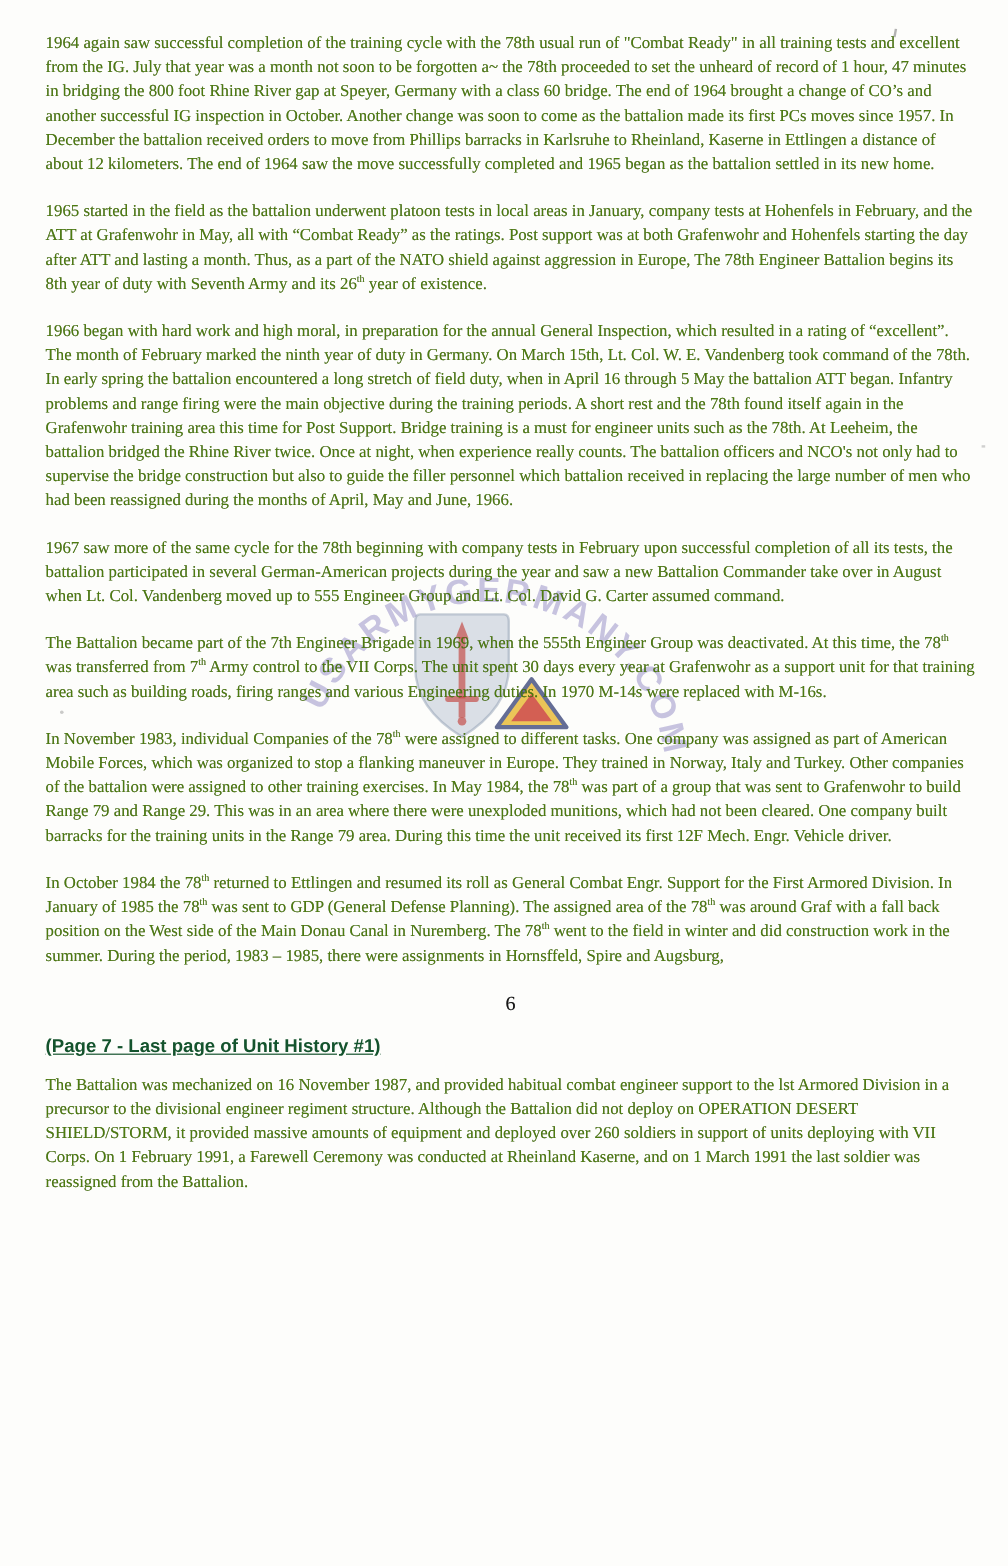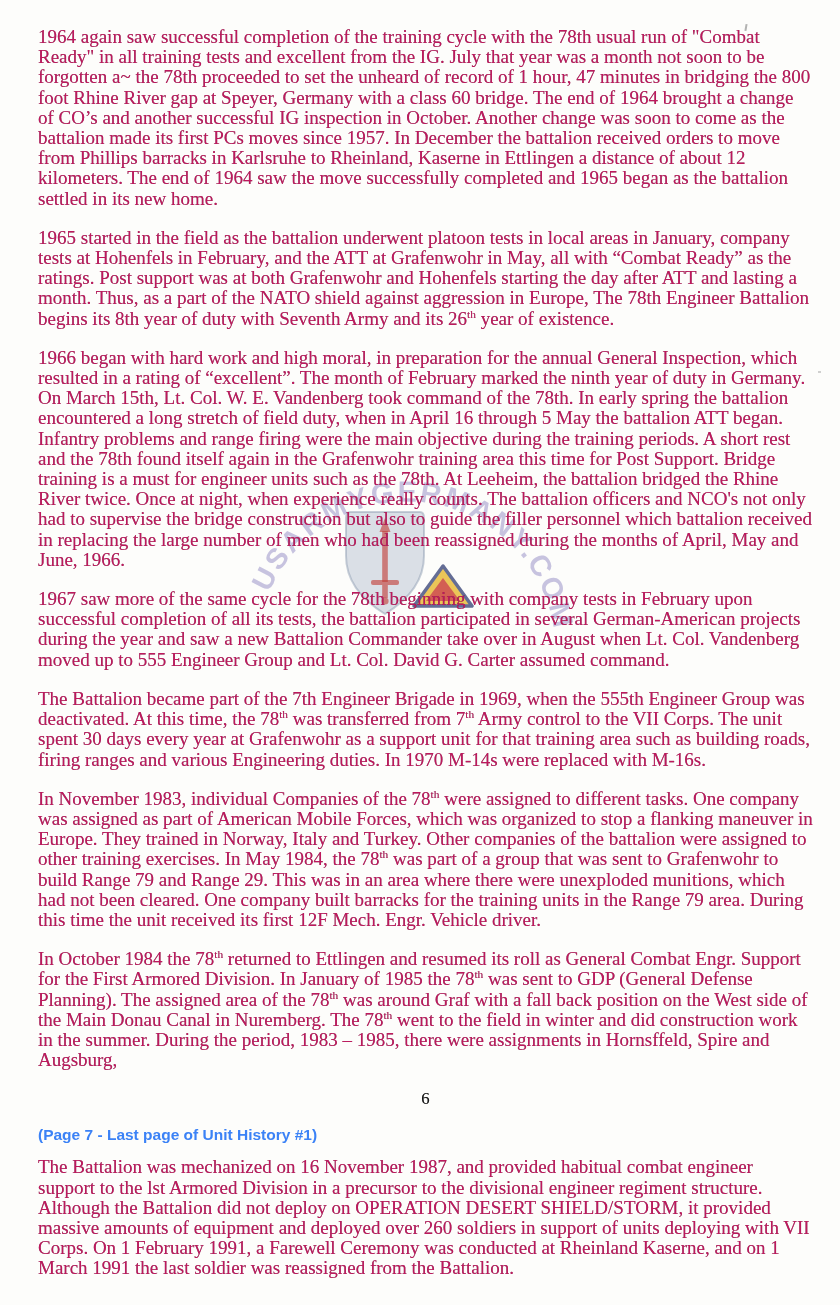--- a/index.html
+++ b/index.html
@@ -11,40 +11,41 @@
     overflow:hidden;
     font-family:"Liberation Serif", serif;
   }
   .content {
     position:relative;
     z-index:1;
     padding:27px 27px 0 38px;
   }
   p.body-par {
     margin:0 0 19px 0;
-    font-size:19px;
+    font-size:14px;
     line-height:20.2px;
-    color:#be185d;
+    color:#4d7c0f;
     text-align:left;
     text-shadow:0 0 0.4px rgba(0,0,0,0.45);
   }
   p.body-par sup { font-size:0.6em; line-height:0; }
   .page-number {
     text-align:center;
     font-size:16.8px;
     color:#171717;
     margin:2px 0 17px 0;
     text-shadow:0 0 0.4px rgba(0,0,0,0.45);
   }
   .section-header {
     font-family:"Liberation Sans", sans-serif;
     font-weight:bold;
     font-size:15.5px;
-    color:#3b82f6;
+    color:#14532d;
     margin:0 0 13px 0;
+    text-decoration:underline;
   }
   .closing-par { margin-bottom:0; }
   .watermark {
     position:absolute;
     left:228px; top:452px;
     width:360px; height:230px;
     z-index:0;
     pointer-events:none;
   }
   .wm-arc-text {

